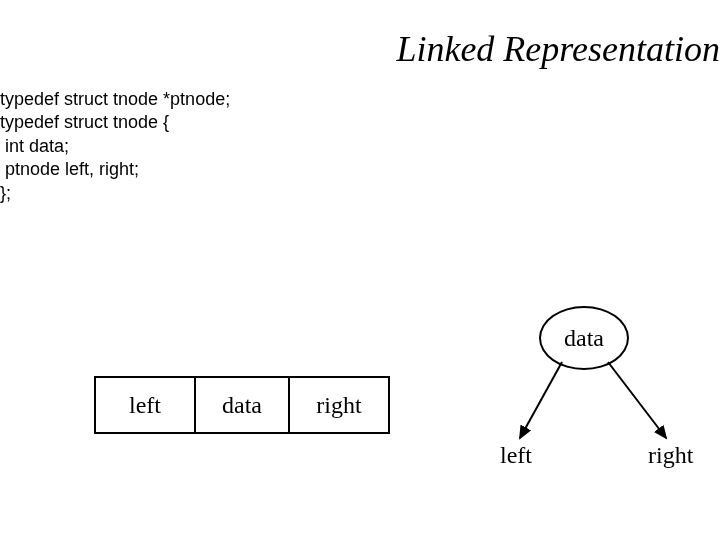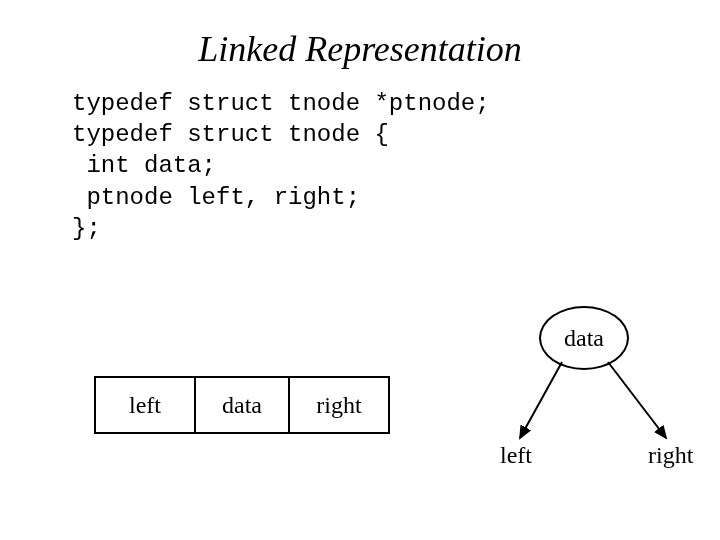--- a/index.html
+++ b/index.html
@@ -8,30 +8,29 @@
     width: 720px;
     height: 540px;
     background: #fff;
     font-family: "Times New Roman", Times, serif;
     color: #000;
     position: relative;
   }
   .title {
     font-size: 36px;
     font-style: italic;
-    text-align: center;
+    text-align: right;
     padding-top: 28px;
     padding-bottom: 18px;
   }
   .code {
-    font-family: Liberation Mono, monospace;
-    font-size: 24px;
+    font-family: Liberation Sans, sans-serif;
+    font-size: 18px;
     line-height: 1.3;
     white-space: pre;
-    padding-left: 72px;
   }
   .box-table {
     position: absolute;
     left: 94px;
     top: 376px;
     border-collapse: collapse;
   }
   .box-table td {
     border: 2px solid #000;
     height: 52px;

